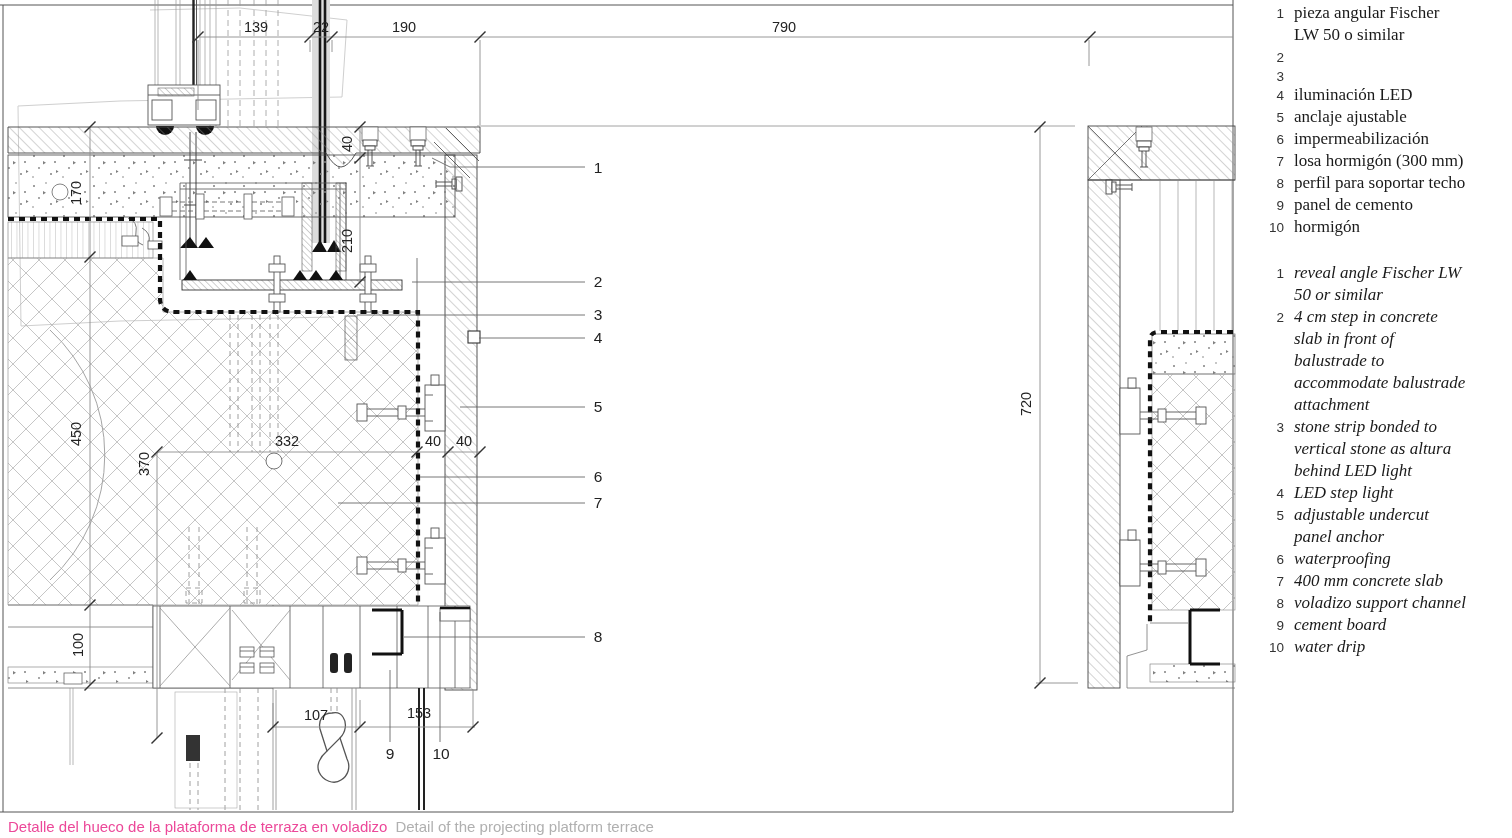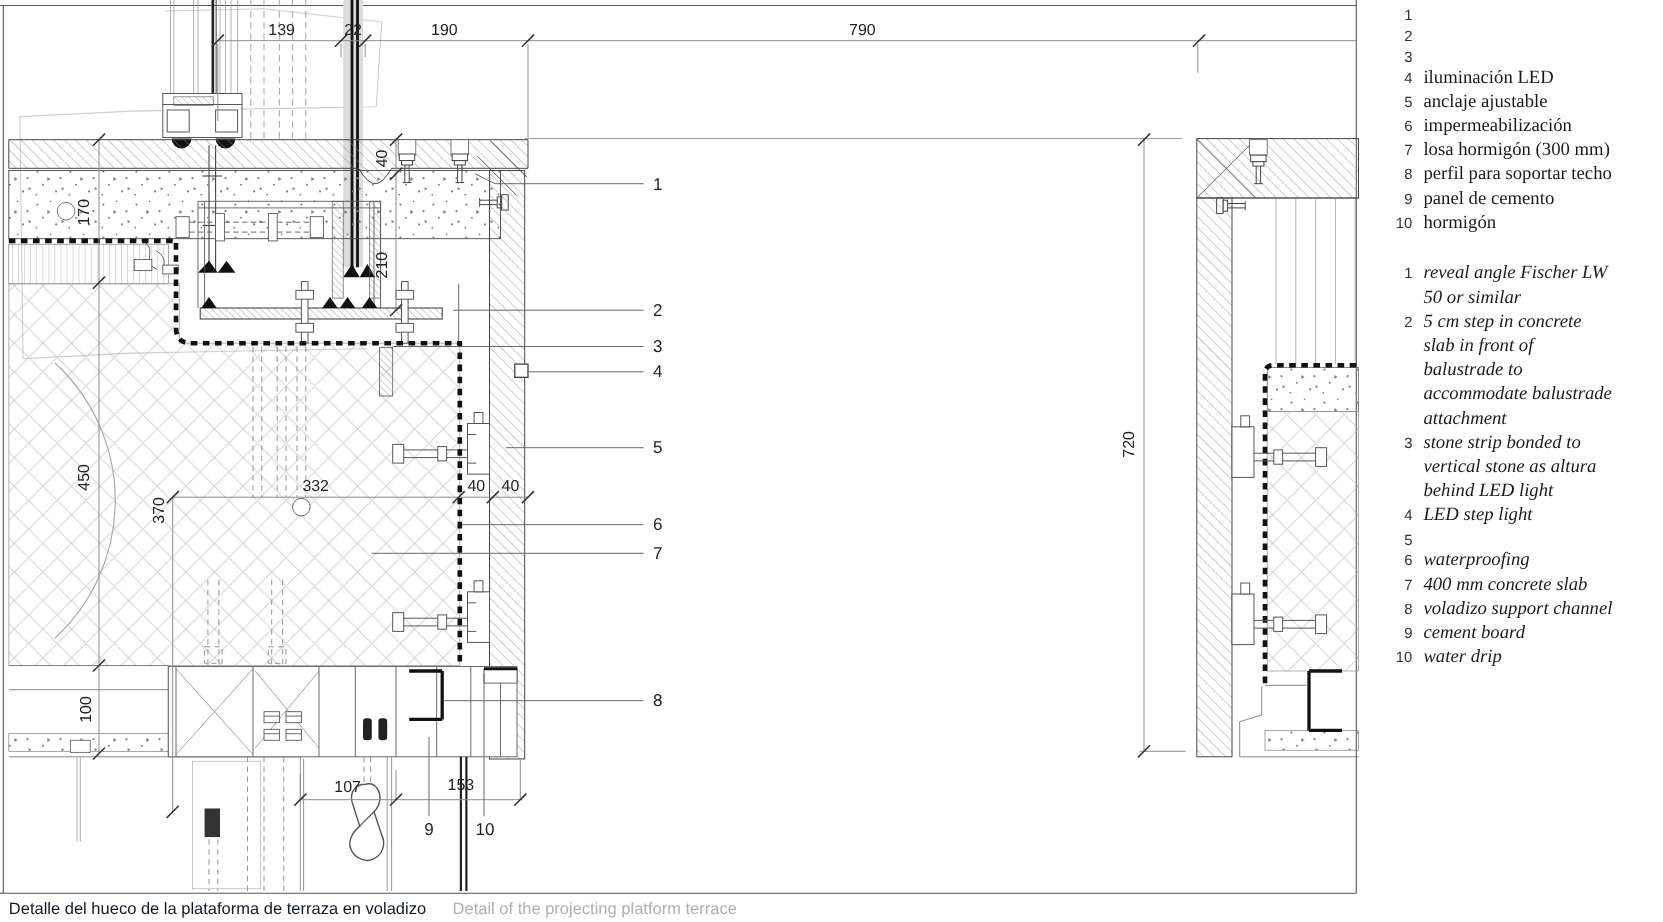--- a/index.html
+++ b/index.html
@@ -12,22 +12,22 @@
   #legend{position:absolute;left:1258px;top:2px;width:250px;}
   .lrow{display:flex;align-items:flex-start;}
   .lrow .num{flex:0 0 26px;text-align:right;margin-right:10px;font-size:13.5px;
              color:#333;padding-top:4px;font-family:"Liberation Sans",sans-serif;}
   .lrow .txt{flex:1;font-family:"Liberation Serif",serif;font-size:17px;line-height:22px;
              color:#1a1a1a;white-space:pre-line;}
   #legend-en{margin-top:24px;}
   #legend-en .txt{font-style:italic;}
   
   #caption{position:absolute;left:8px;top:818px;font-size:15px;white-space:nowrap;}
-  #caption .es{color:#0f172a;}
-  #caption .en{color:#b0b0b0;margin-left:24px;}
+  #caption .es{color:#ec4899;}
+  #caption .en{color:#b0b0b0;margin-left:8px;}
 </style>
 </head>
 <body>
 
 <div id="stage">
 
 <svg width="1240" height="838" viewBox="0 0 1240 838" style="position:absolute;left:0;top:0;">
   <defs>
     <pattern id="h45" width="7" height="7" patternUnits="userSpaceOnUse" patternTransform="rotate(-45)">
       <line x1="0" y1="0" x2="0" y2="7" stroke="#909090" stroke-width="0.8"></line>
@@ -443,20 +443,22 @@
     <text class="calltxt" x="598" y="642">8</text>
     <text class="calltxt" x="390" y="759">9</text>
     <text class="calltxt" x="441" y="759">10</text>
   </g>
 </svg>
 
 <div id="legend">
   <div id="legend-es">
     <div class="lrow">
           <span class="num">1</span>
+          <span class="txt">pieza angular Fischer
+LW 50 o similar</span>
         </div>
     <div class="lrow">
           <span class="num">2</span>
         </div>
     <div class="lrow">
           <span class="num">3</span>
         </div>
     <div class="lrow">
           <span class="num">4</span>
           <span class="txt">iluminación LED</span>
@@ -487,38 +489,40 @@
         </div>
   </div>
   <div id="legend-en">
     <div class="lrow">
           <span class="num">1</span>
           <span class="txt">reveal angle Fischer LW
 50 or similar</span>
         </div>
     <div class="lrow">
           <span class="num">2</span>
-          <span class="txt">5 cm step in concrete
+          <span class="txt">4 cm step in concrete
 slab in front of
 balustrade to
 accommodate balustrade
 attachment</span>
         </div>
     <div class="lrow">
           <span class="num">3</span>
           <span class="txt">stone strip bonded to
 vertical stone as altura
 behind LED light</span>
         </div>
     <div class="lrow">
           <span class="num">4</span>
           <span class="txt">LED step light</span>
         </div>
     <div class="lrow">
           <span class="num">5</span>
+          <span class="txt">adjustable undercut
+panel anchor</span>
         </div>
     <div class="lrow">
           <span class="num">6</span>
           <span class="txt">waterproofing</span>
         </div>
     <div class="lrow">
           <span class="num">7</span>
           <span class="txt">400 mm concrete slab</span>
         </div>
     <div class="lrow">

